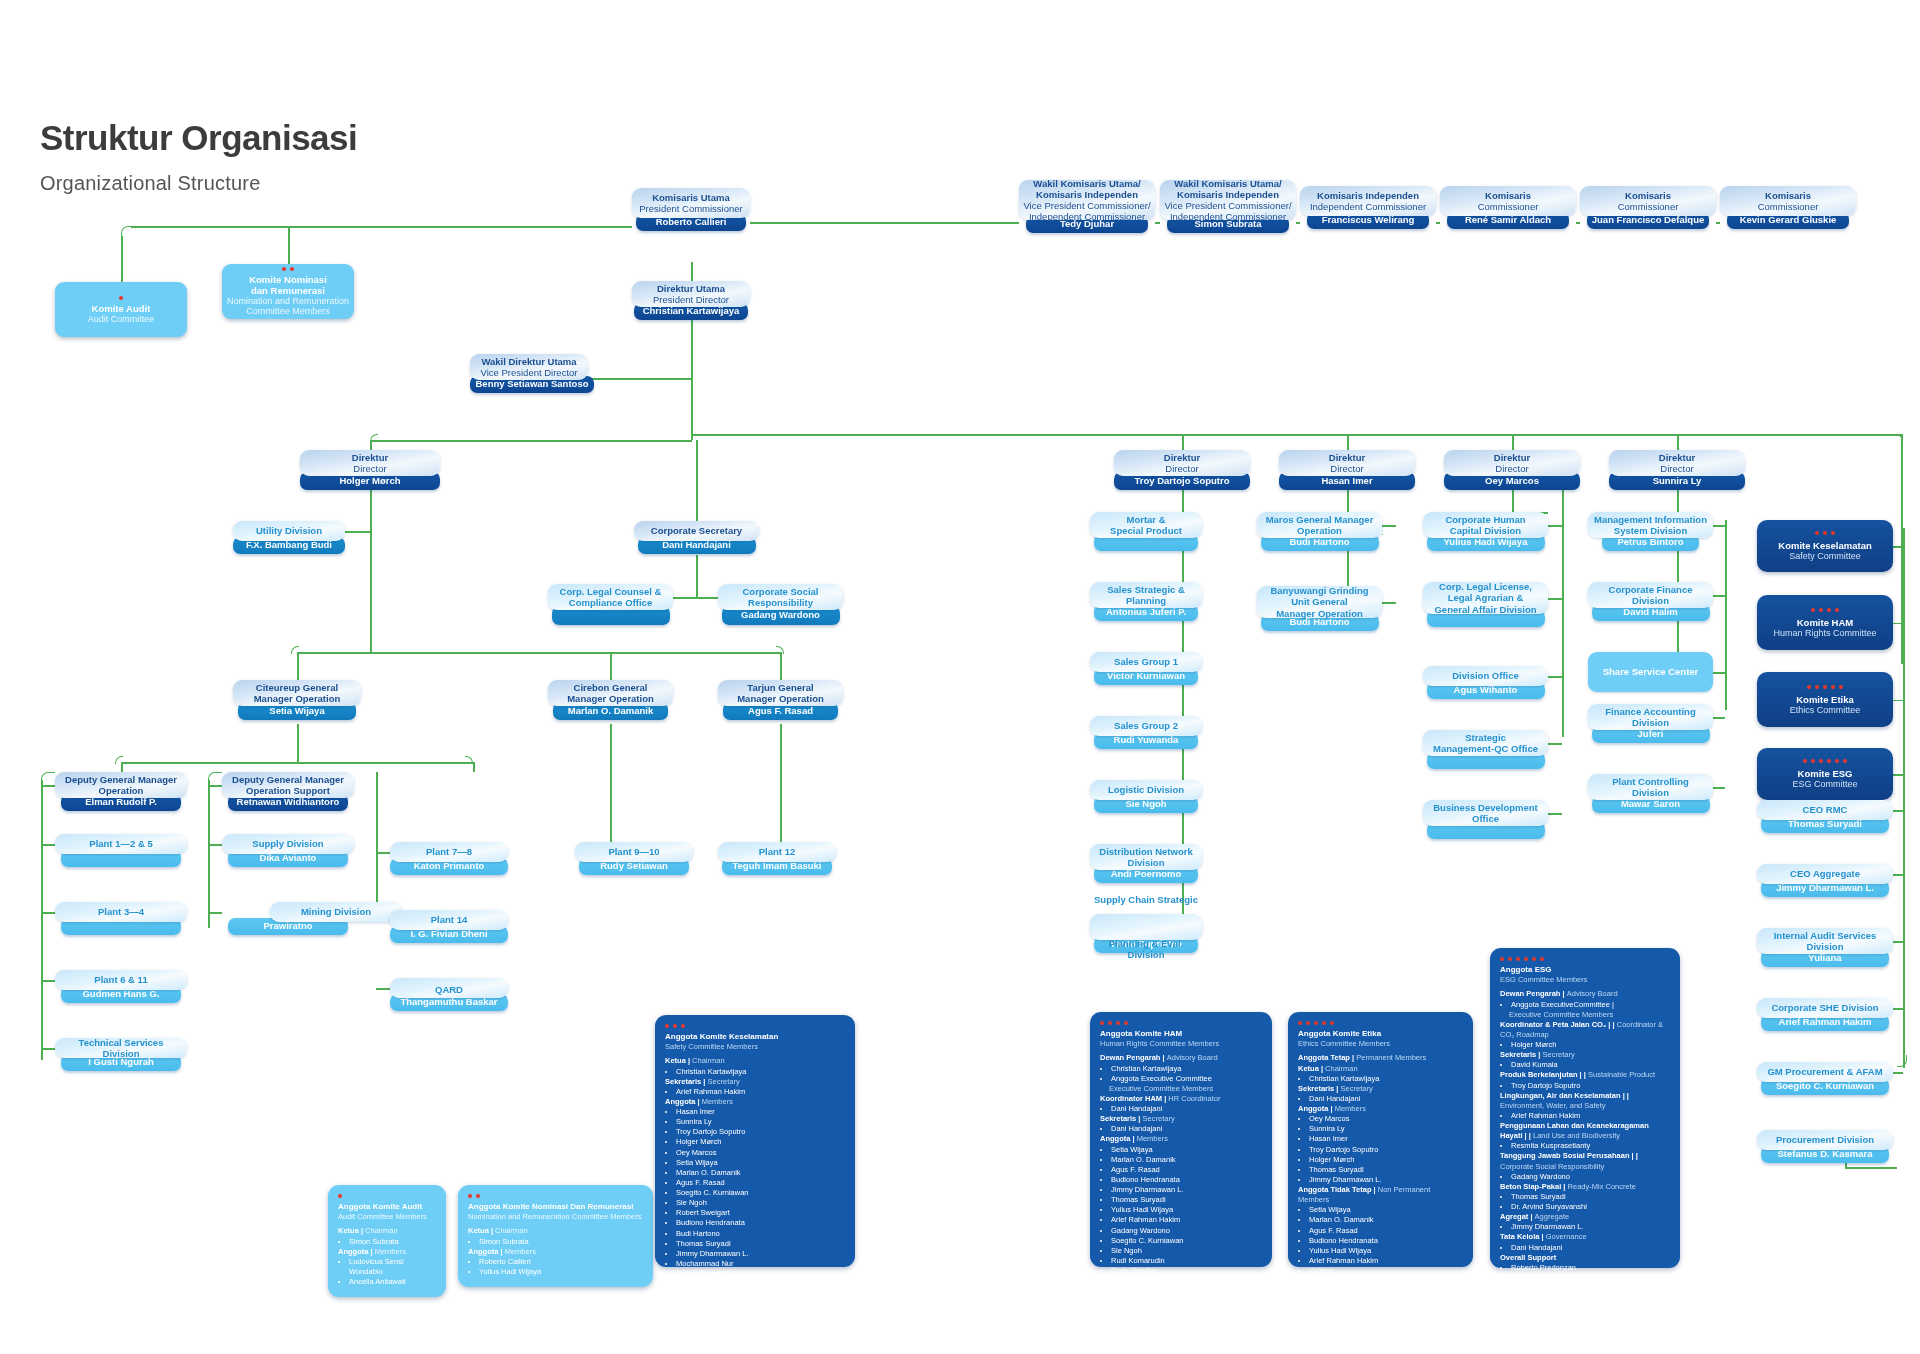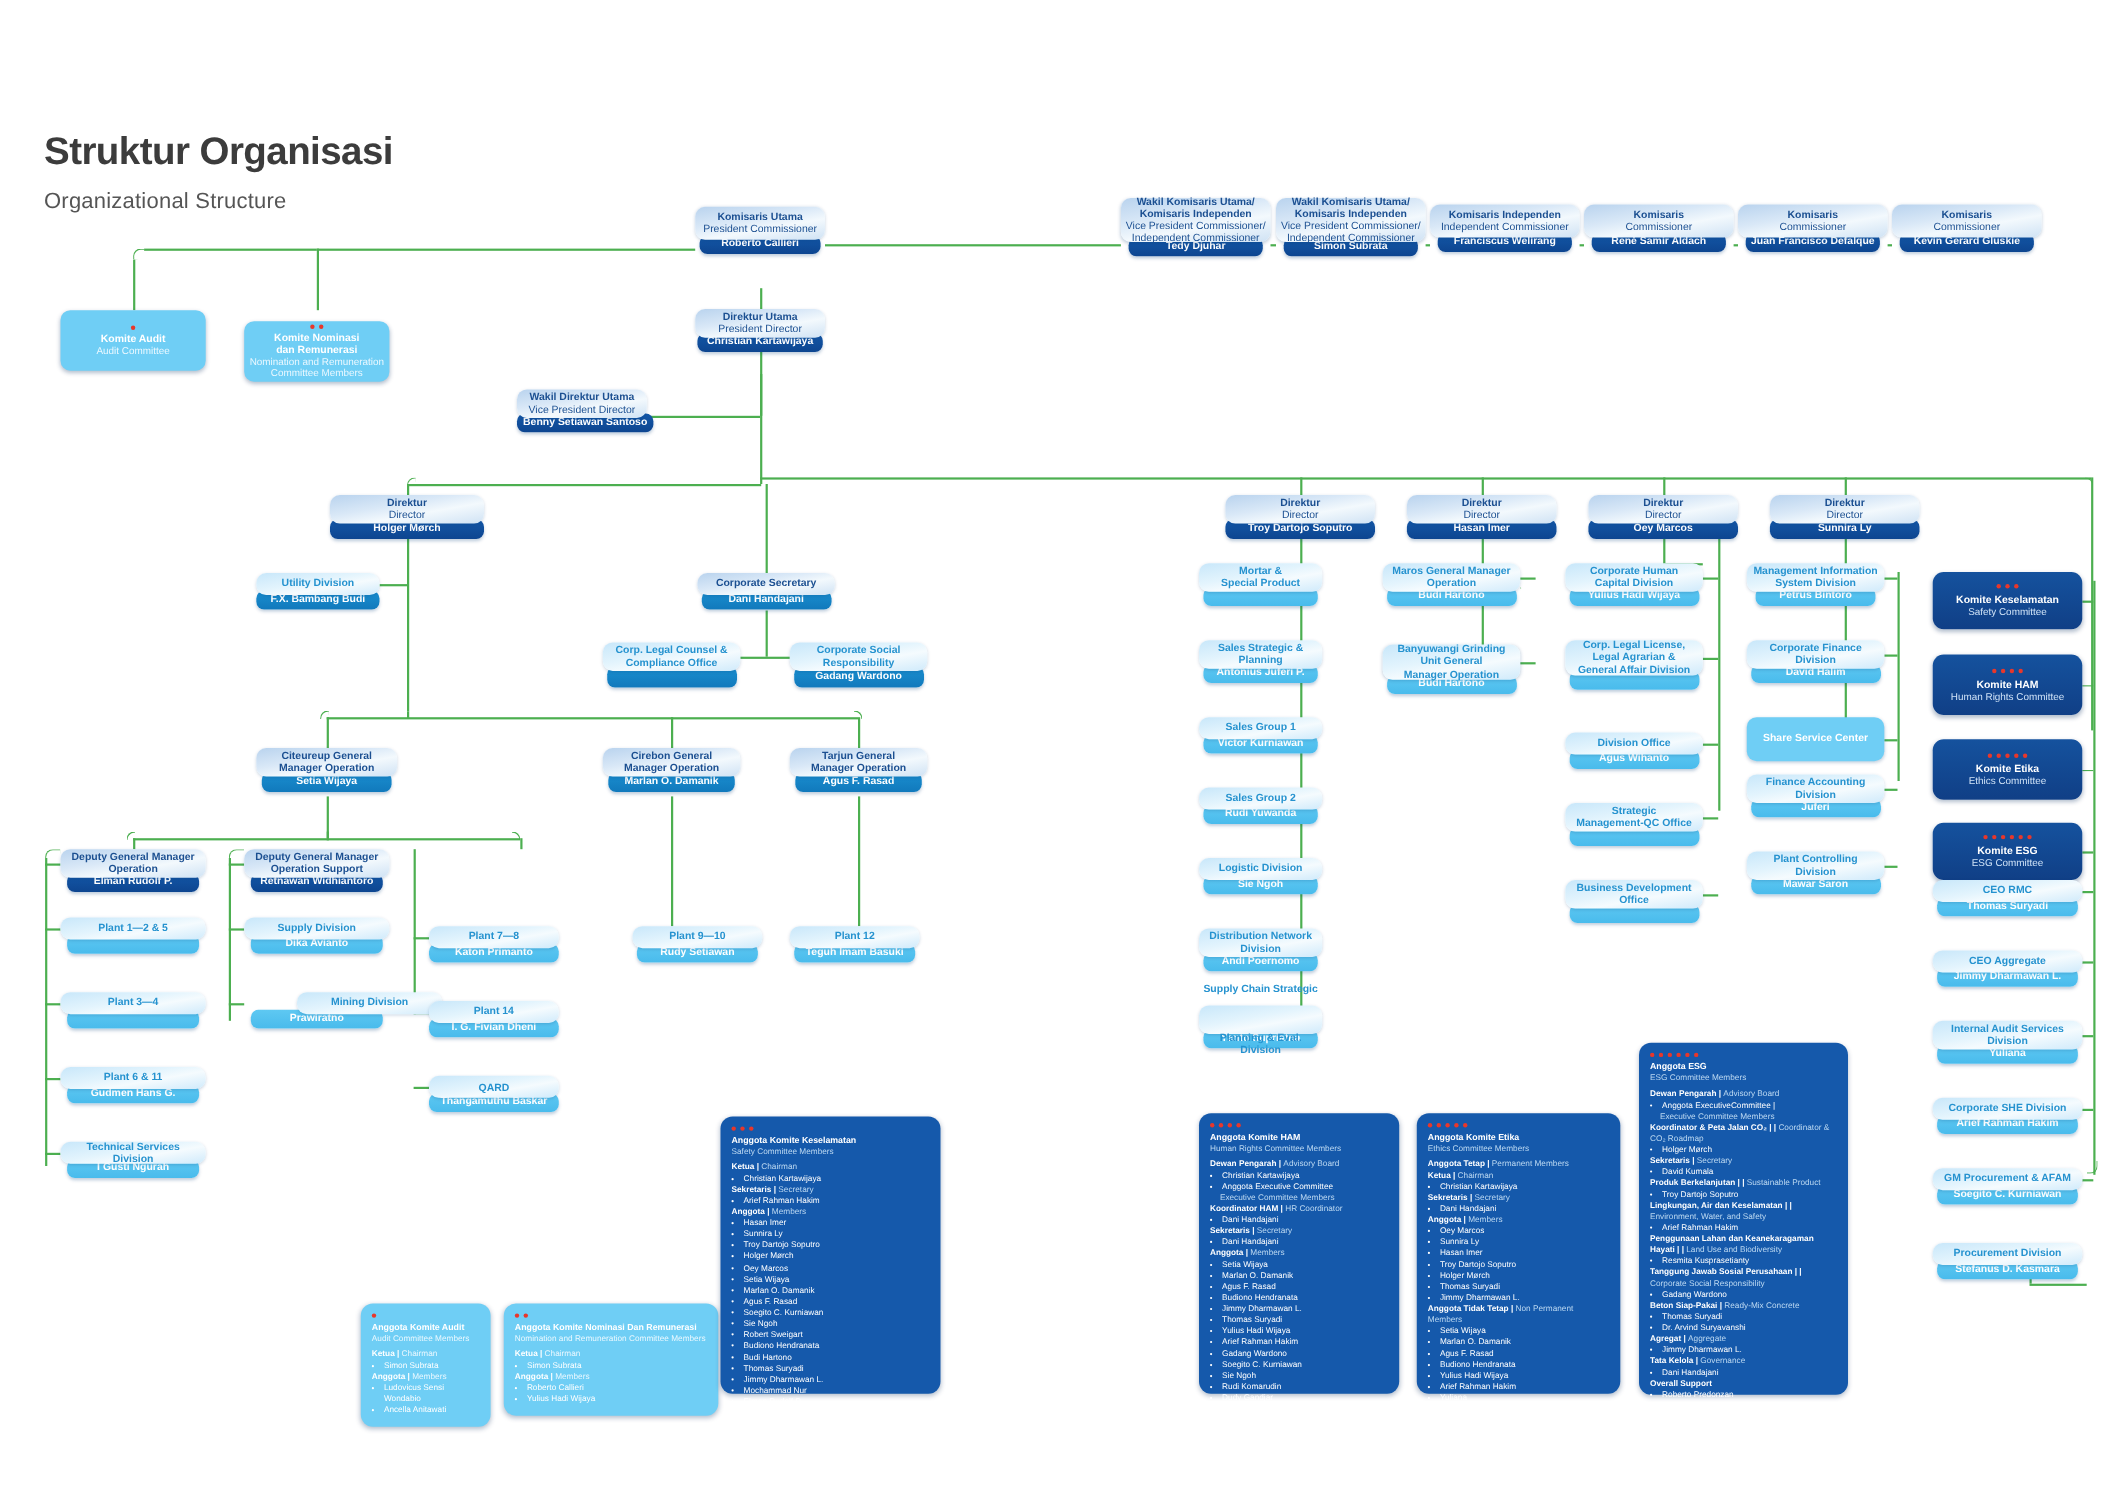--- a/index.html
+++ b/index.html
@@ -316,21 +316,21 @@
           <span class="nmtxt">Benny Setiawan Santoso</span>
         </div>
       </div>
       <div class="kbox" style="left: 55px; top: 282px; width: 132px; height: 55px; background: rgb(111, 206, 245); border-radius: 9px;">
         <div class="dots" style="position: static; transform: none; margin-bottom: 3px;">
           <span class="dot"></span>
         </div>
         <div class="k1">Komite Audit</div>
         <div class="k2" style="color: rgb(234, 248, 255);">Audit Committee</div>
       </div>
-      <div class="kbox" style="left: 222px; top: 292px; width: 132px; height: 55px; background: rgb(111, 206, 245); border-radius: 9px;">
+      <div class="kbox" style="left: 222px; top: 264px; width: 132px; height: 55px; background: rgb(111, 206, 245); border-radius: 9px;">
         <div class="dots" style="position: static; transform: none; margin-bottom: 3px;">
           <span class="dot"></span>
           <span class="dot"></span>
         </div>
         <div class="k1">Komite Nominasi</div>
         <div class="k1">dan Remunerasi</div>
         <div class="k2" style="color: rgb(234, 248, 255);">Nomination and Remuneration</div>
         <div class="k2" style="color: rgb(234, 248, 255);">Committee Members</div>
       </div>
       <div class="node" style="left: 300px; top: 450px; width: 140px;">
@@ -667,21 +667,21 @@
         </div>
         <div class="nm nm-cyan" style="width: 118px; height: 17px;">
           <span class="nmtxt"></span>
         </div>
       </div>
       <div class="node" style="left: 1588px; top: 512px; width: 125px;">
         <div class="cap cap-cyan two-line" style="width: 125px; height: 26px;">
           <div class="t1">Management Information</div>
           <div class="t1">System Division</div>
         </div>
-        <div class="nm nm-cyan" style="width: 109px; height: 17px;">
+        <div class="nm nm-cyan" style="width: 97px; height: 17px;">
           <span class="nmtxt">Petrus Bintoro</span>
         </div>
       </div>
       <div class="node" style="left: 1588px; top: 582px; width: 125px;">
         <div class="cap cap-cyan two-line" style="width: 125px; height: 26px;">
           <div class="t1">Corporate Finance</div>
           <div class="t1">Division</div>
         </div>
         <div class="nm nm-cyan" style="width: 118px; height: 17px;">
           <span class="nmtxt">David Halim</span>

